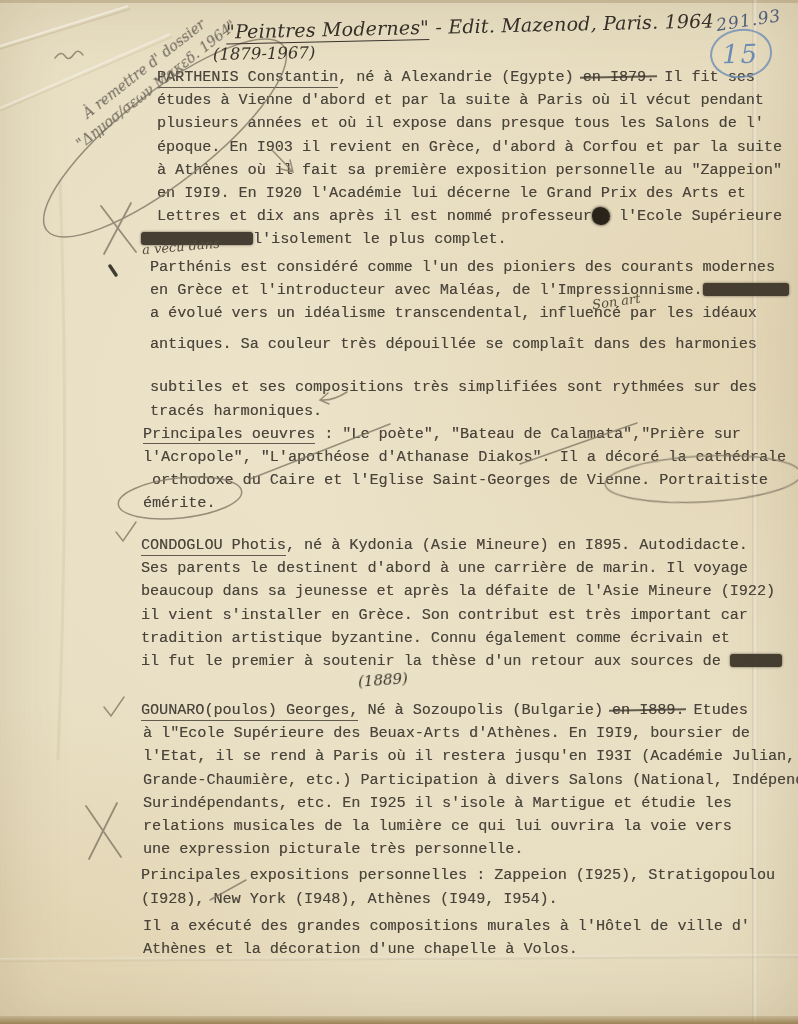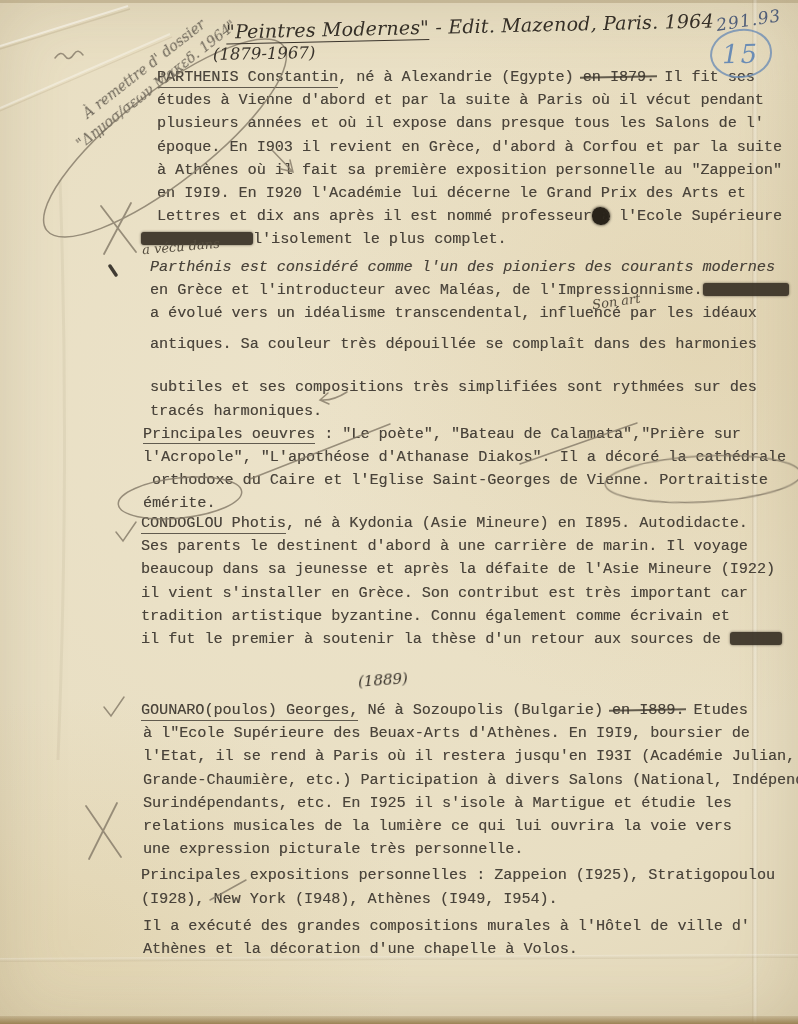--- a/index.html
+++ b/index.html
@@ -82,32 +82,32 @@
   <div class="layer" id="typed-layer">
       <div class="typed-block" style="top: 66px;">
         <div class="typed-line" style="padding-left: 16px;"><span class="seg-u">PARTHENIS Constantin</span><span>, né à Alexandrie (Egypte) </span><span class="seg-strike">en I879.</span><span> Il fit ses</span></div>
         <div class="typed-line" style="padding-left: 16px;"><span>études à Vienne d'abord et par la suite à Paris où il vécut pendant</span></div>
         <div class="typed-line" style="padding-left: 16px;"><span>plusieurs années et où il expose dans presque tous les Salons de l'</span></div>
         <div class="typed-line" style="padding-left: 16px;"><span>époque. En I903 il revient en Grèce, d'abord à Corfou et par la suite</span></div>
         <div class="typed-line" style="padding-left: 16px;"><span>à Athènes où il fait sa première exposition personnelle au "Zappeion"</span></div>
         <div class="typed-line" style="padding-left: 16px;"><span>en I9I9. En I920 l'Académie lui décerne le Grand Prix des Arts et</span></div>
         <div class="typed-line" style="padding-left: 16px;"><span>Lettres et dix ans après il est nommé professeur</span><span class="seg-blot"> à</span><span> l'Ecole Supérieure</span></div>
         <div class="typed-line"><span class="seg-blackout" style="width: 112px;"></span><span>l'isolement le plus complet.</span></div>
-        <div class="typed-line" style="padding-left: 9px; margin-top: 4px; font-style: italic;"><span>Parthénis est considéré comme l'un des pioniers des courants modernes</span></div>
+        <div class="typed-line" style="padding-left: 9px; margin-top: 4px;"><span>Parthénis est considéré comme l'un des pioniers des courants modernes</span></div>
         <div class="typed-line" style="padding-left: 9px;"><span>en Grèce et l'introducteur avec Maléas, de l'Impressionnisme.</span><span class="seg-blackout" style="width: 86px;"></span></div>
         <div class="typed-line" style="padding-left: 9px;"><span>a évolué vers un idéalisme transcendental, influencé par les idéaux</span></div>
         <div class="typed-line" style="padding-left: 9px; margin-top: 8px;"><span>antiques. Sa couleur très dépouillée se complaît dans des harmonies</span></div>
         <div class="typed-line" style="padding-left: 9px; margin-top: 20px;"><span>subtiles et ses compositions très simplifiées sont rythmées sur des</span></div>
         <div class="typed-line" style="padding-left: 9px;"><span>tracés harmoniques.</span></div>
         <div class="typed-line" style="padding-left: 2px;"><span class="seg-u">Principales oeuvres</span><span> : "Le poète", "Bateau de Calamata","Prière sur</span></div>
         <div class="typed-line" style="padding-left: 2px;"><span>l'Acropole", "L'apothéose d'Athanase Diakos". Il a décoré la cathédrale</span></div>
         <div class="typed-line" style="padding-left: 2px; margin-left: 9px;"><span>orthodoxe du Caire et l'Eglise Saint-Georges de Vienne. Portraitiste</span></div>
         <div class="typed-line" style="padding-left: 2px;"><span>émérite.</span></div>
       </div>
-      <div class="typed-block" style="top: 512px;">
+      <div class="typed-block" style="top: 534px;">
         <div class="typed-line"><span class="seg-u">CONDOGLOU Photis</span><span>, né à Kydonia (Asie Mineure) en I895. Autodidacte.</span></div>
         <div class="typed-line"><span>Ses parents le destinent d'abord à une carrière de marin. Il voyage</span></div>
         <div class="typed-line"><span>beaucoup dans sa jeunesse et après la défaite de l'Asie Mineure (I922)</span></div>
         <div class="typed-line"><span>il vient s'installer en Grèce. Son contribut est très important car</span></div>
         <div class="typed-line"><span>tradition artistique byzantine. Connu également comme écrivain et</span></div>
         <div class="typed-line"><span>il fut le premier à soutenir la thèse d'un retour aux sources de </span><span class="seg-blackout" style="width: 52px;"></span></div>
       </div>
       <div class="typed-block" style="top: 699px;">
         <div class="typed-line"><span class="seg-u">GOUNARO(poulos) Georges,</span><span> Né à Sozoupolis (Bulgarie) </span><span class="seg-strike">en I889.</span><span> Etudes</span></div>
         <div class="typed-line" style="padding-left: 2px;"><span>à l"Ecole Supérieure des Beuax-Arts d'Athènes. En I9I9, boursier de</span></div>

